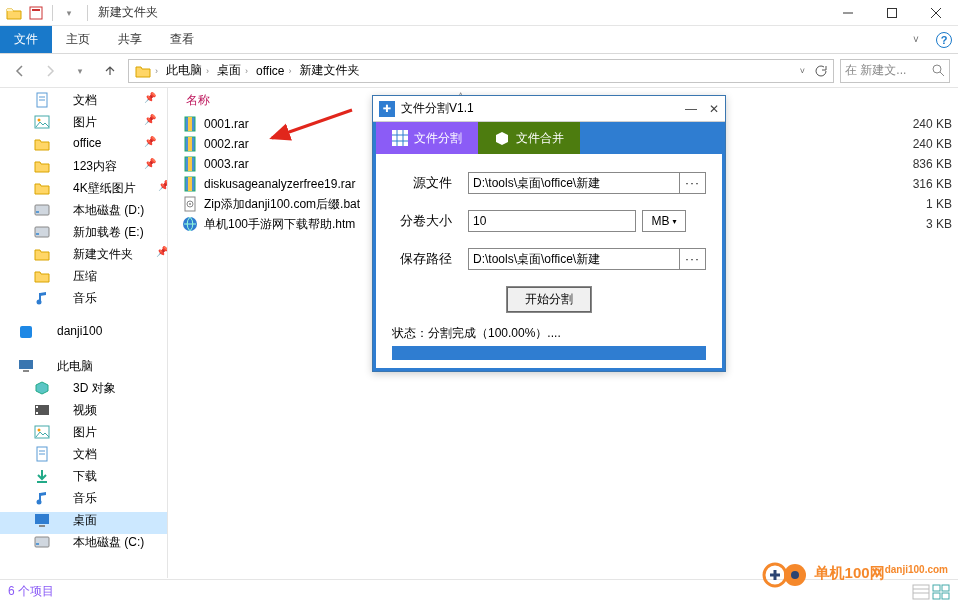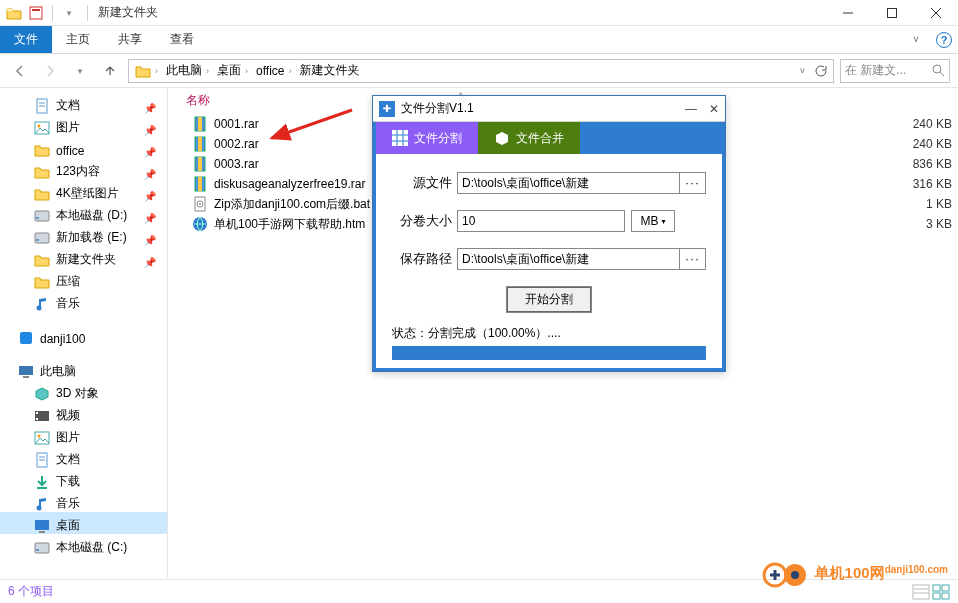--- a/index.html
+++ b/index.html
@@ -25,31 +25,31 @@
 .nav-arrow{width:24px;height:24px;display:flex;align-items:center;justify-content:center;color:#888}
 .addr-box{flex:1;height:24px;border:1px solid #c5c5c5;display:flex;align-items:center;padding:0 2px}
 .addr-seg{display:flex;align-items:center;padding:0 4px;height:100%}
 .addr-seg .car{color:#888;font-size:9px;margin-left:4px}
 .addr-end{margin-left:auto;display:flex;align-items:center;gap:2px;padding:0 4px;color:#666}
 .search-box{width:110px;height:24px;border:1px solid #c5c5c5;display:flex;align-items:center;padding:0 4px;color:#888}
 .search-box span:first-child{flex:1;overflow:hidden;text-overflow:ellipsis;white-space:nowrap}
 
 .body{display:flex;height:490px}
 .sidebar{width:168px;border-right:1px solid #e5e5e5;overflow:hidden;padding-top:4px}
-.side-item{display:flex;align-items:flex-end;height:22px;padding-left:18px;gap:6px;white-space:nowrap}
+.side-item{display:flex;align-items:flex-start;height:22px;padding-left:18px;gap:23px;white-space:nowrap}
 .side-item.lvl2{padding-left:34px}
 .side-item .pin{margin-left:auto;margin-right:10px;color:#888;font-size:10px}
 .side-item.sel{background:#cce8ff}
 .side-ico{width:16px;height:16px;display:flex;align-items:center;justify-content:center}
 .side-section{margin-top:12px}
 
 .content{flex:1;position:relative}
 .col-head{position:absolute;left:18px;top:4px;color:#be185d}
 .col-sort{position:absolute;left:290px;top:2px;color:#888;font-size:9px}
-.file-list{position:absolute;left:24px;top:26px}
+.file-list{position:absolute;left:14px;top:26px}
 .file-row{display:flex;align-items:center;height:20px;gap:6px}
 .file-row .fico{width:16px;height:16px;display:flex;align-items:center;justify-content:center}
 .size-col{position:absolute;left:734px;top:26px;text-align:right;width:50px}
 .size-col div{height:20px;line-height:20px;color:#333}
 
 .status{position:absolute;left:0;bottom:0;width:100%;height:24px;border-top:1px solid #e5e5e5;display:flex;align-items:center;padding:0 8px;color:#8b5cf6}
 .status .view-icons{margin-left:auto;display:flex;gap:2px;color:#999}
 
 .arrow-ann{position:absolute;left:262px;top:100px;pointer-events:none}
 
@@ -59,21 +59,21 @@
 .dlg-title .txt{margin-left:6px}
 .dlg-title .wbtns{margin-left:auto;display:flex;gap:12px;color:#444;font-size:13px}
 .dlg-body{border:3px solid #2f7dd1;border-top:none}
 .dlg-tabs{height:32px;display:flex;background:#2f7dd1}
 .dlg-tab{flex:0 0 auto;padding:0 16px;display:flex;align-items:center;gap:6px;color:#fff;font-size:13px}
 .dlg-tab.active{background:#8b5cf6}
 .dlg-tab.inactive{background:#4d7c0f}
 .dlg-tab .tico{width:16px;height:16px}
 .dlg-form{padding:18px 16px 8px;background:#fff;color:#000}
 .form-row{display:flex;align-items:center;margin-bottom:16px}
-.form-row label{width:60px;text-align:right;margin-right:5px;font-size:13px}
+.form-row label{width:60px;text-align:right;margin-right:16px;font-size:13px}
 .form-row input[type=text]{flex:1;height:22px;border:1px solid #888;padding:0 4px;font-size:12px}
 .form-row .browse{width:26px;height:22px;border:1px solid #888;border-left:none;display:flex;align-items:center;justify-content:center;letter-spacing:1px}
 .form-row .unit{width:44px;height:22px;border:1px solid #888;margin-left:6px;display:flex;align-items:center;justify-content:center;font-size:11px}
 .form-row .unit .car{font-size:8px;margin-left:3px}
 .form-row input.num{width:168px;flex:0 0 auto}
 .btn-row{text-align:center;margin:6px 0 10px}
 .start-btn{padding:4px 18px;border:1px solid #888;background:#f0f0f0;box-shadow:0 0 0 1px #666 inset}
 .dlg-status{font-size:12px;padding:2px 0}
 .progress{height:14px;background:#2f7dd1;margin-top:2px}
 

